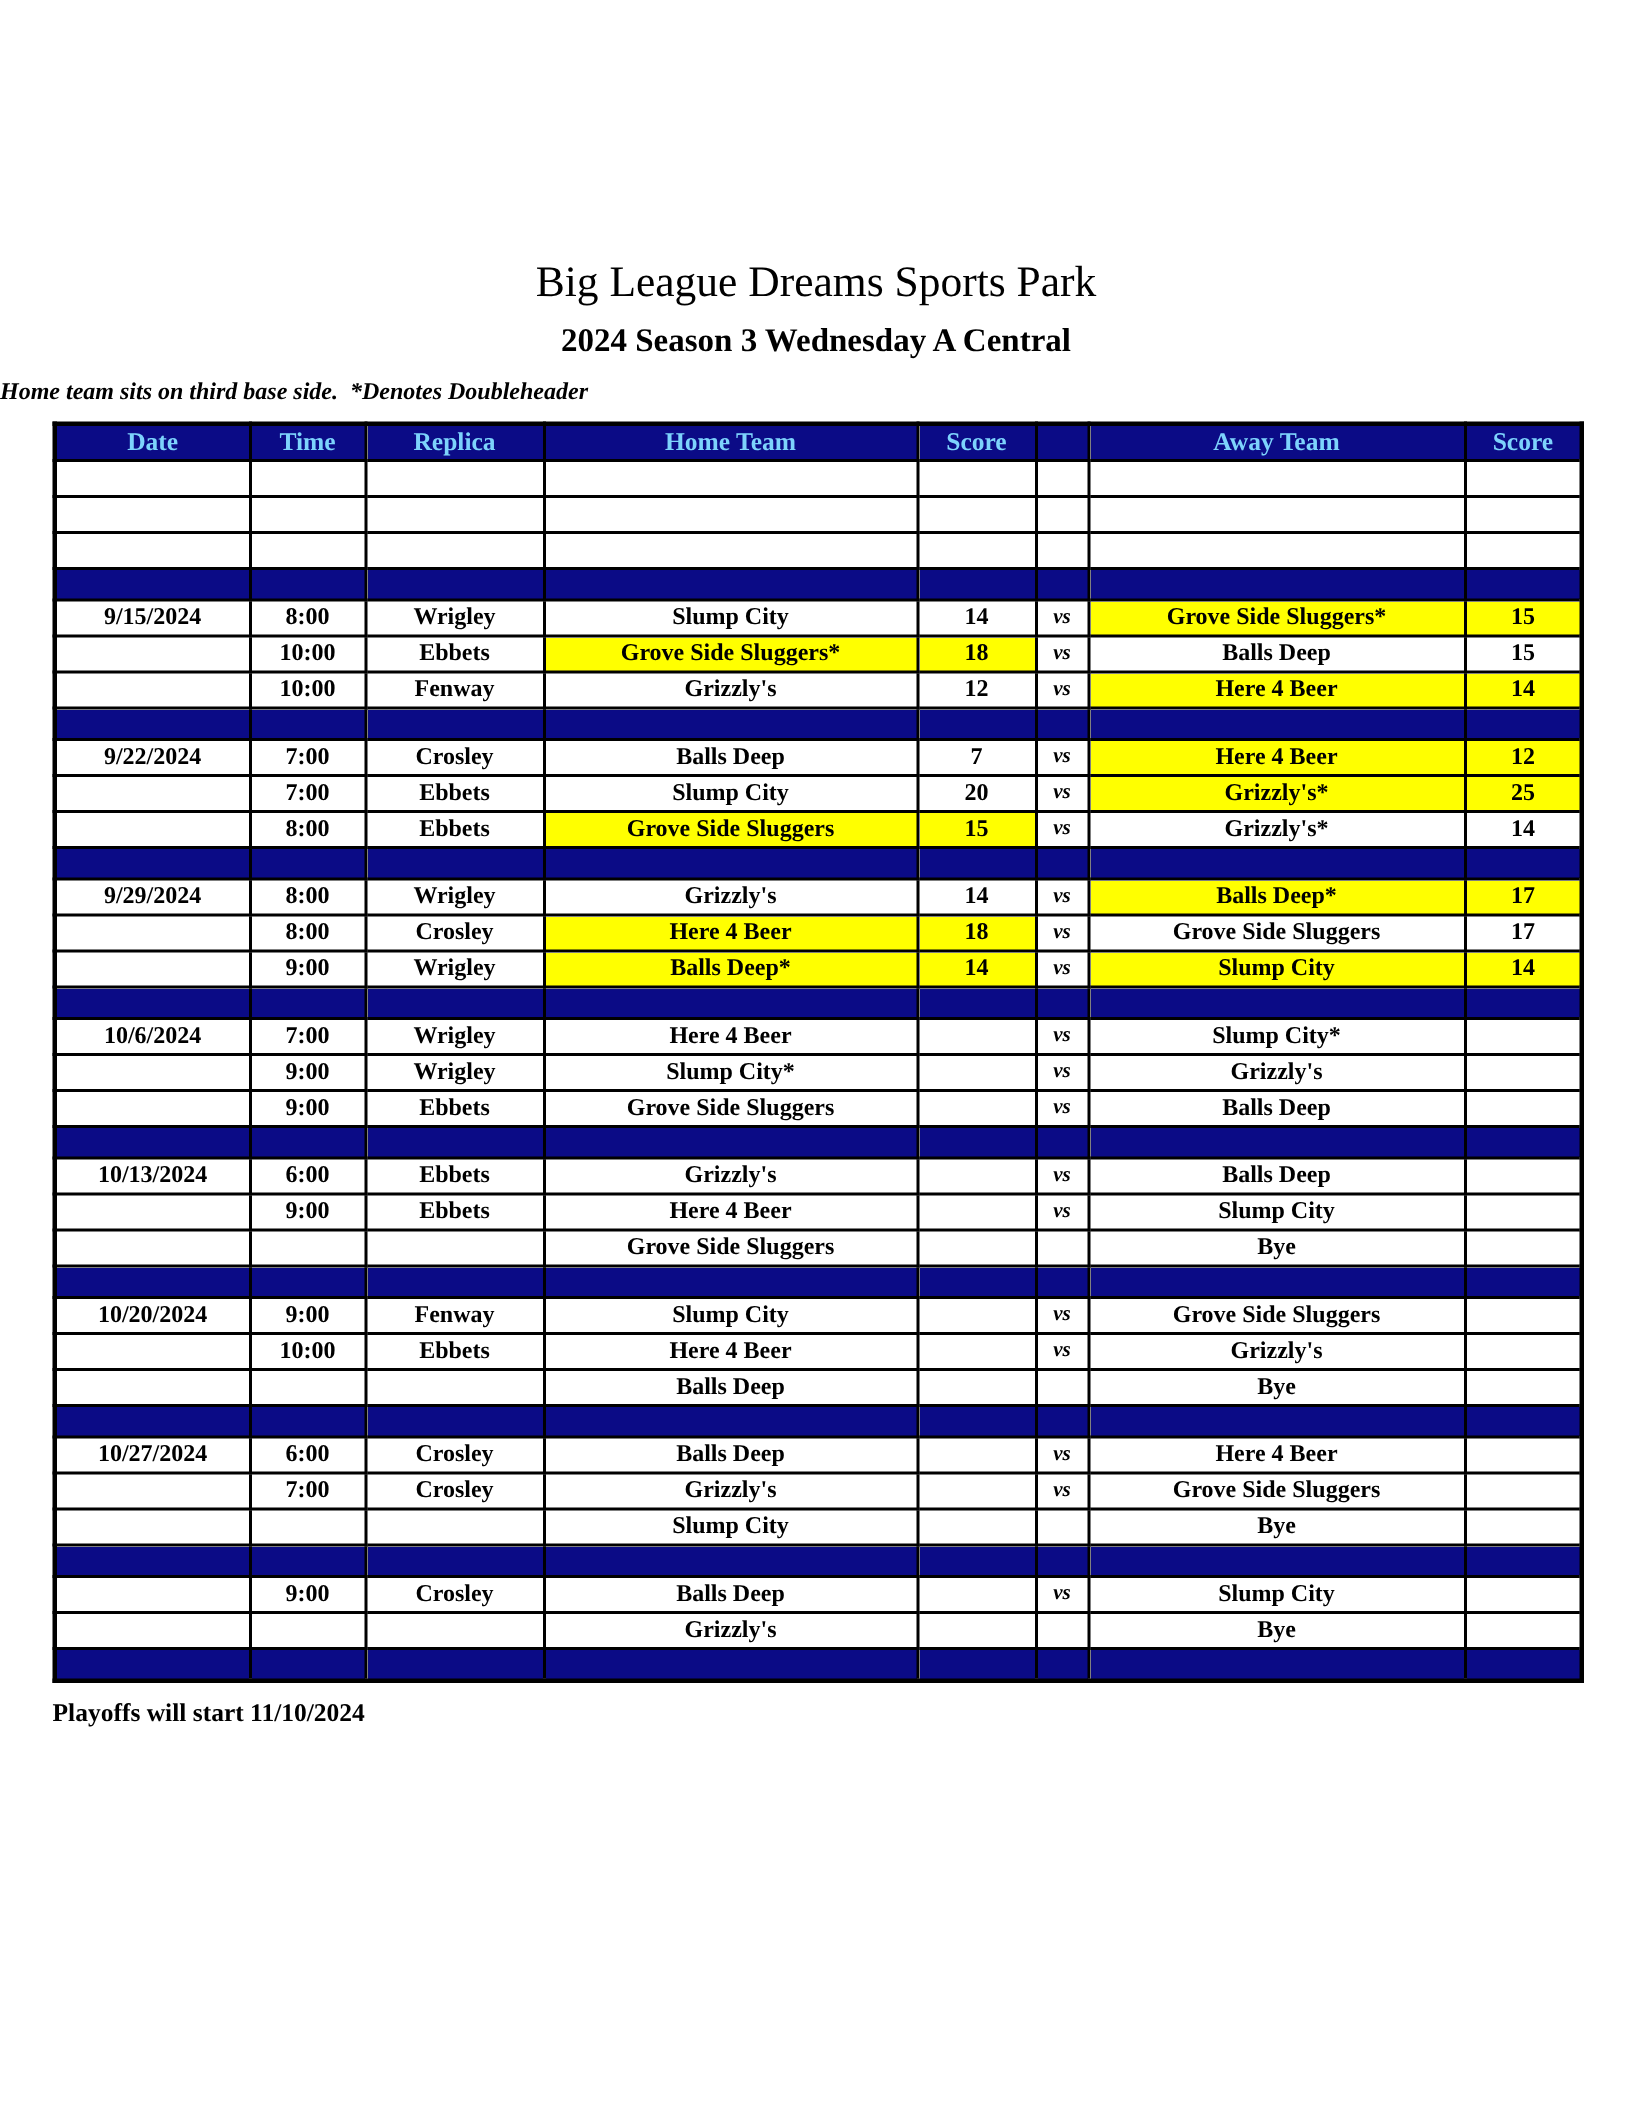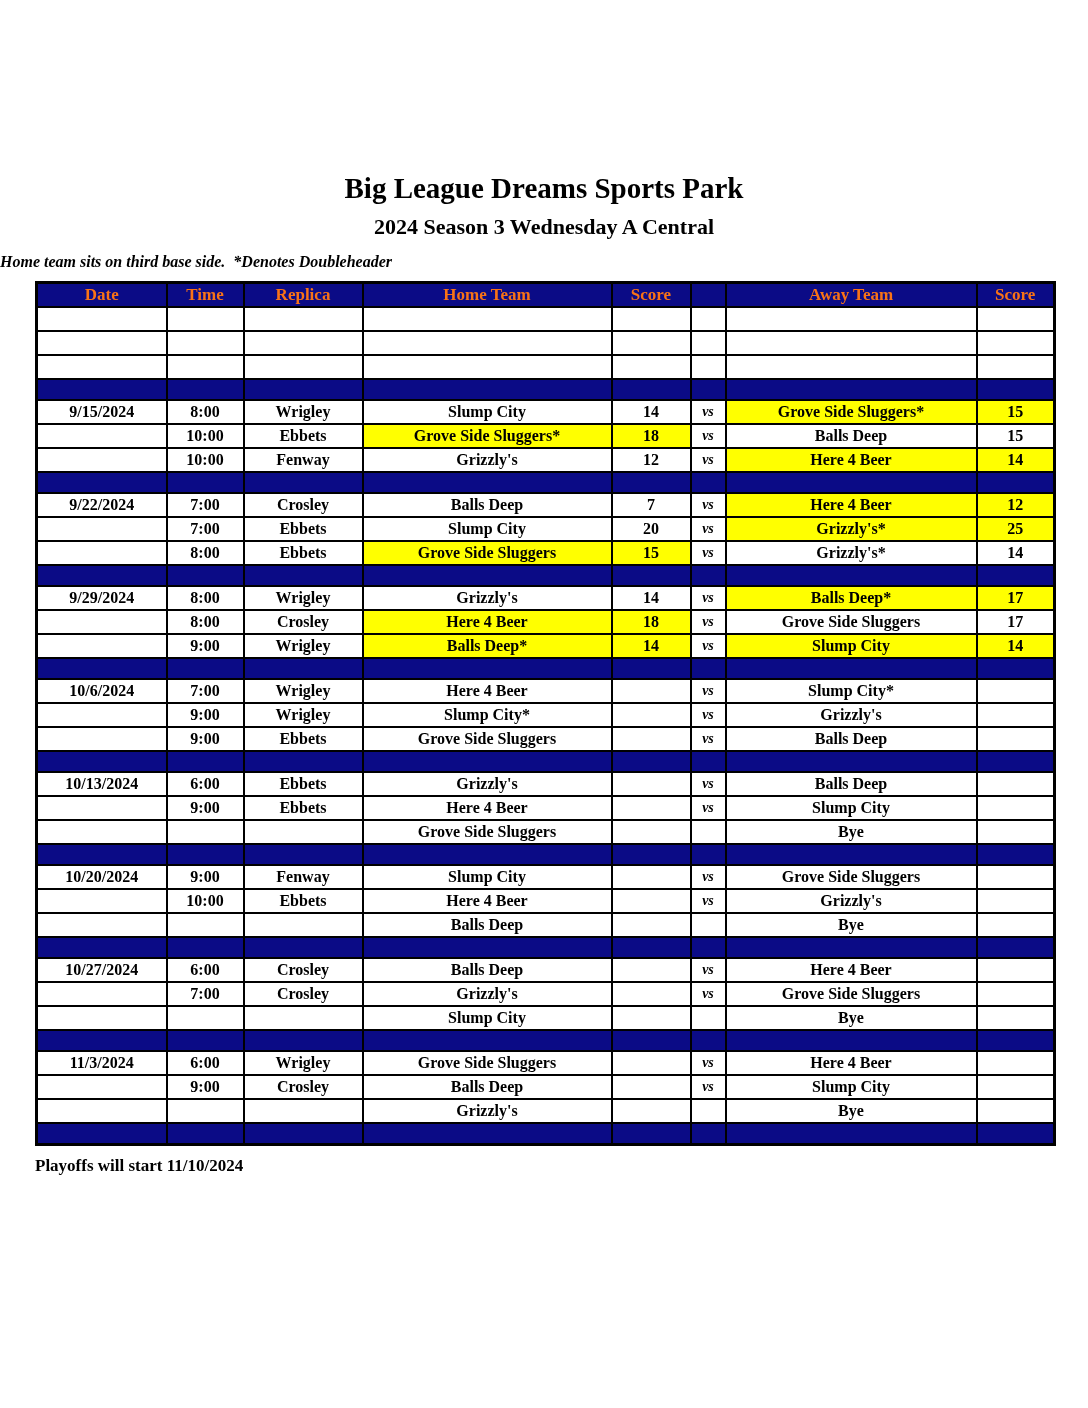--- a/index.html
+++ b/index.html
@@ -7,21 +7,21 @@
     --hl:#ffff00;
     --border:#000000;
   }
   html,body{margin:0;padding:0;}
   body{
     width:1088px;height:1408px;background:#ffffff;
     font-family:"Liberation Serif","DejaVu Serif",serif;
     color:#000;
   }
   .title{
-    text-align:center;font-weight:bold;font-size:29px;line-height:1.15;
+    text-align:center;font-weight:normal;font-size:29px;line-height:1.15;
     margin:172px 0 0 0;
   }
   .subtitle{
     text-align:center;font-weight:bold;font-size:22px;line-height:1.15;
     margin:9px 0 0 0;
   }
   .note{
     text-align:left;font-weight:bold;font-style:italic;font-size:16px;line-height:1.15;
     margin:13px 0 0 0;
   }
@@ -30,21 +30,21 @@
     width:1018px;margin:10px 0 0 35px;
     border:3px solid var(--border);
   }
   .schedule th,.schedule td{
     border:2px solid var(--border);
     padding:0 2px;text-align:center;vertical-align:middle;
     font-weight:bold;font-size:16px;
     overflow:hidden;white-space:nowrap;
   }
   .schedule th{
-    background:var(--header-bg);color:#f97316;
+    background:var(--header-bg);color:#7dd3fc;
     height:22px;font-size:17px;
   }
   .schedule td{height:22px;}
   .schedule tr.sep td{background:var(--header-bg);height:19px;}
   .schedule td.hl{background:var(--hl);}
   .schedule td.vs{font-style:italic;font-size:14px;}
   .footer{
     margin:10px 16px 0 35px;font-weight:bold;font-size:17px;
   }
 </style>
@@ -393,30 +393,20 @@
         <td></td>
         <td></td>
         <td></td>
         <td></td>
         <td></td>
         <td></td>
         <td></td>
         <td></td>
       </tr>
       <tr>
-        <td>11/3/2024</td>
-        <td>6:00</td>
-        <td>Wrigley</td>
-        <td>Grove Side Sluggers</td>
-        <td></td>
-        <td class="vs">vs</td>
-        <td>Here 4 Beer</td>
-        <td></td>
-      </tr>
-      <tr>
         <td></td>
         <td>9:00</td>
         <td>Crosley</td>
         <td>Balls Deep</td>
         <td></td>
         <td class="vs">vs</td>
         <td>Slump City</td>
         <td></td>
       </tr>
       <tr>

